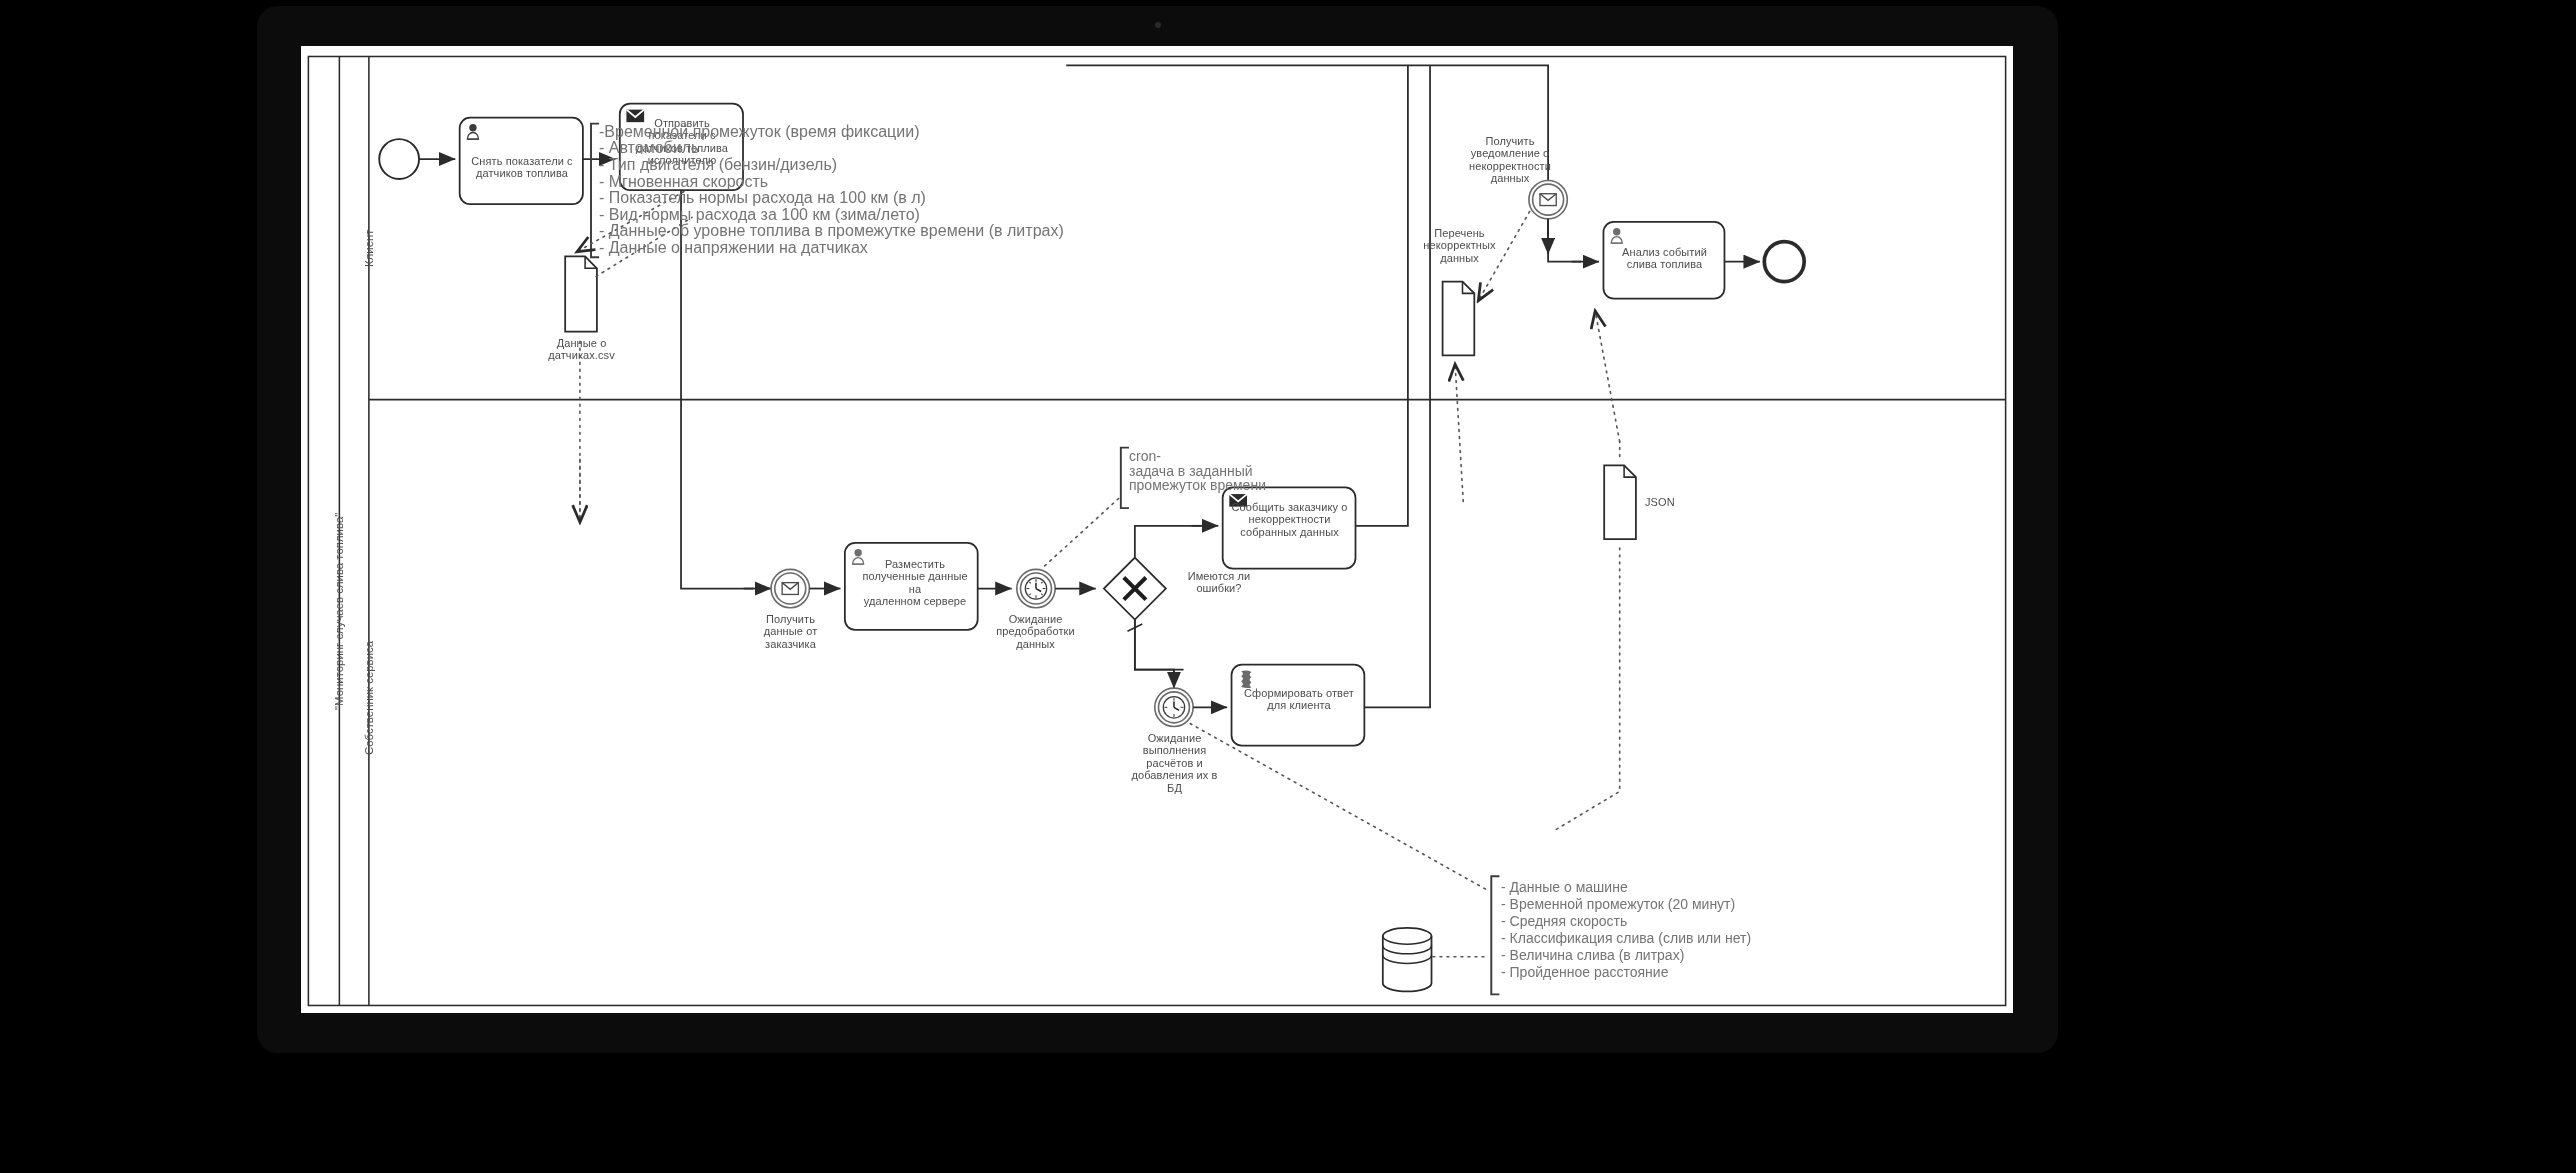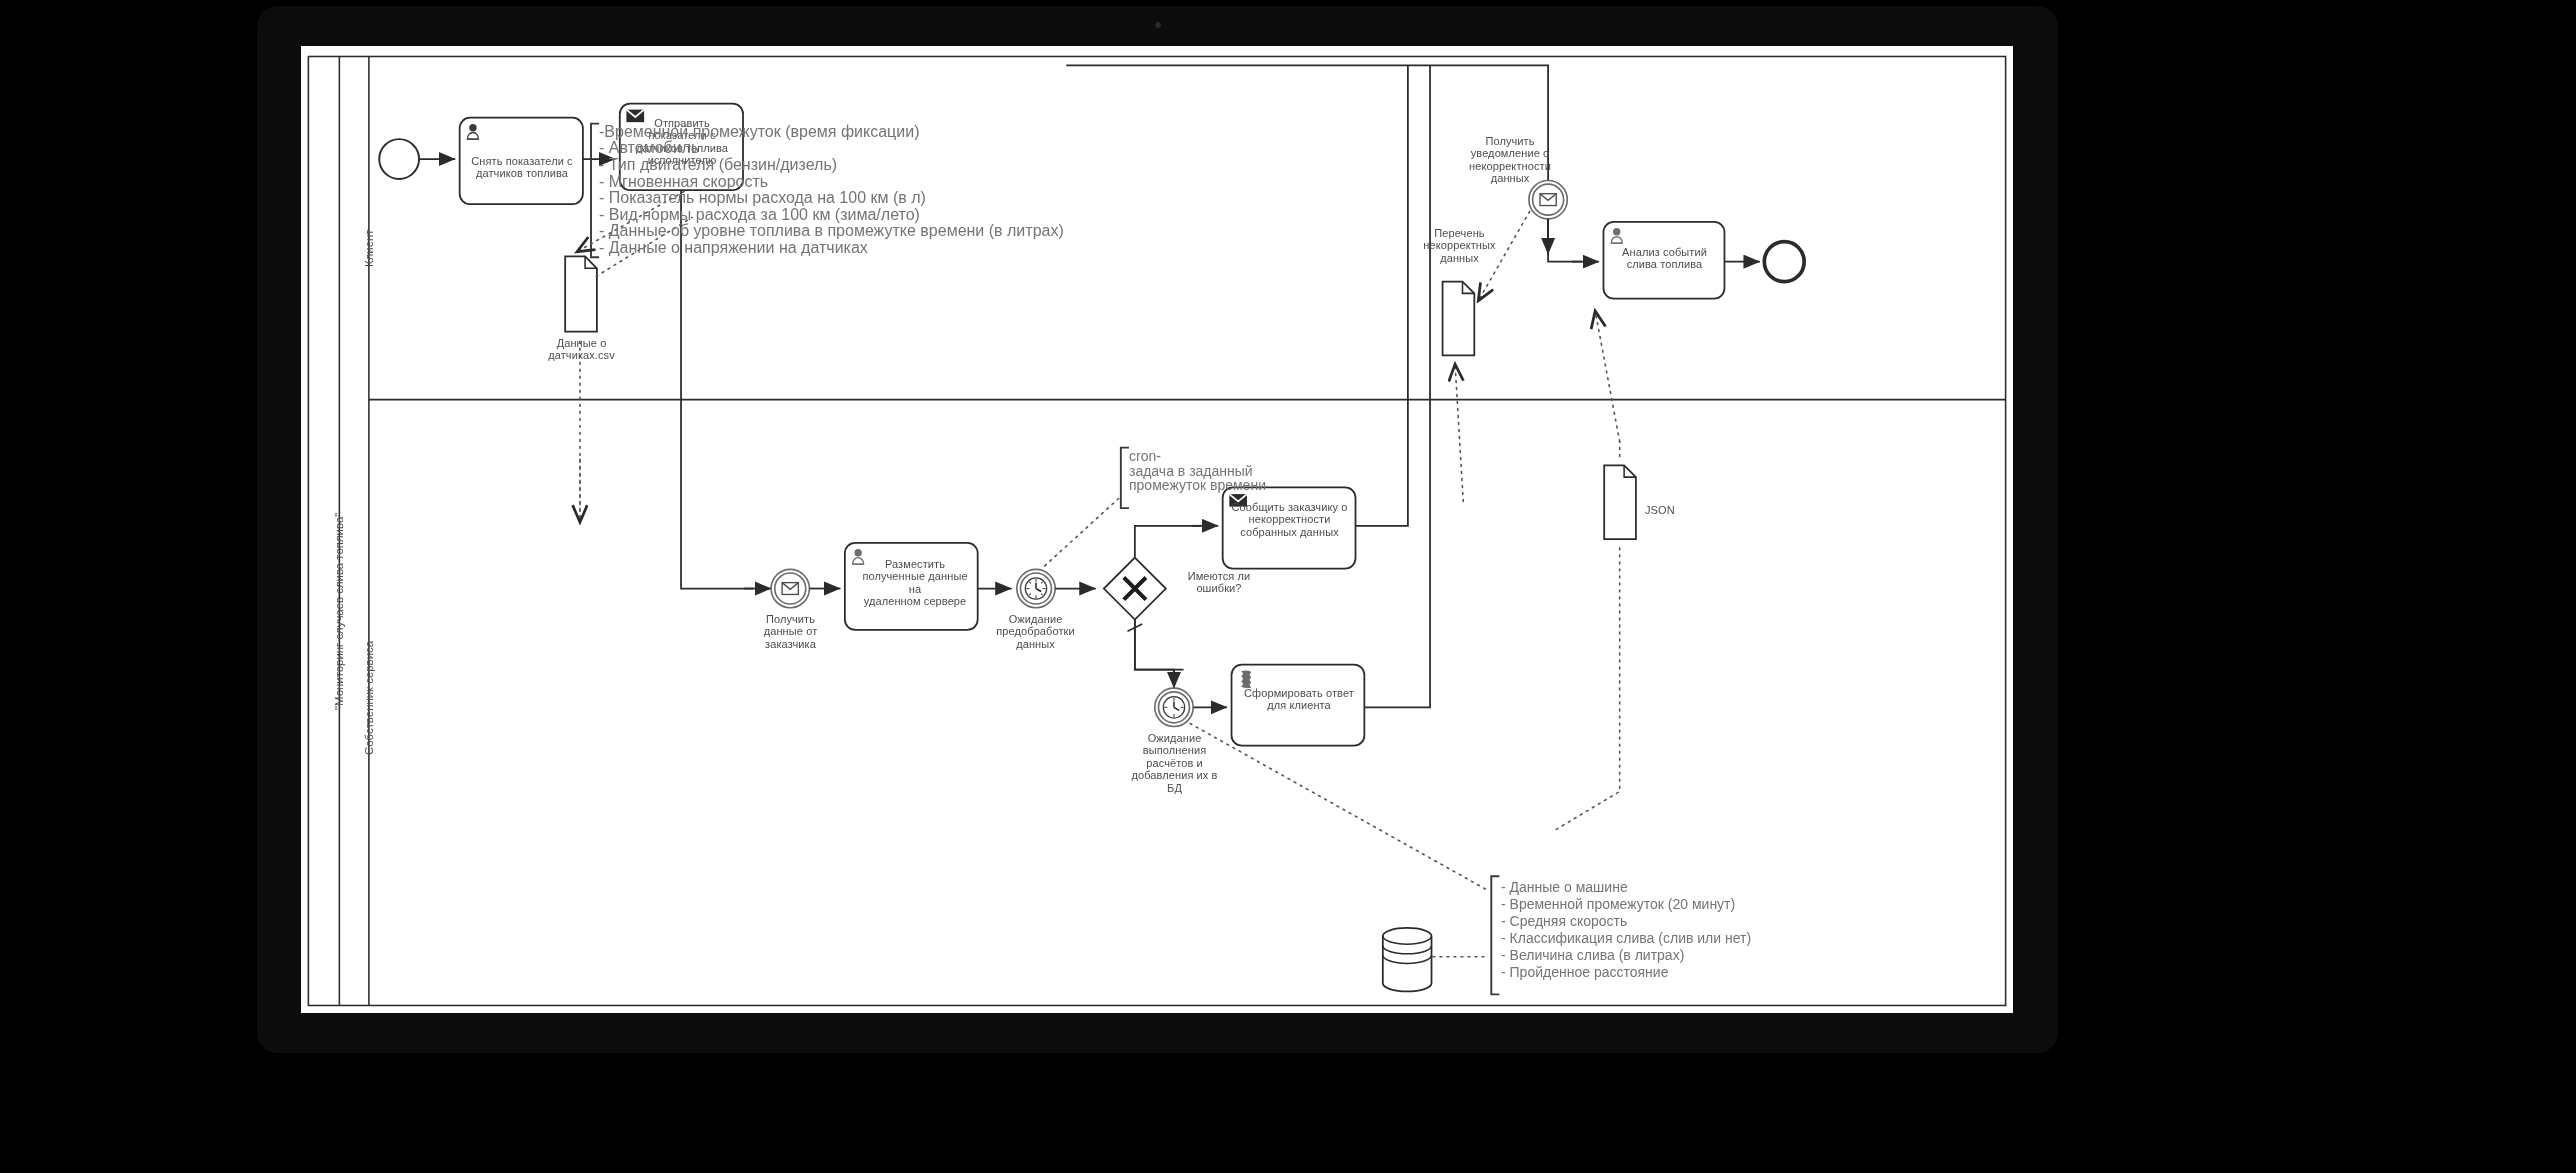--- a/index.html
+++ b/index.html
@@ -287,21 +287,21 @@
         <div class="lbl" style="left:1148px;top:89px;width:122px;white-space:pre-line;">Получить
 уведомление о
 некорректности
 данных</div>
 
         <div class="lbl" style="left:229px;top:291px;width:103px;white-space:pre-line;">Данные о
 датчиках.csv</div>
         <div class="lbl" style="left:1105px;top:181px;width:107px;white-space:pre-line;">Перечень
 некорректных
 данных</div>
-        <div class="lbl left" style="left:1344px;top:450px;width:59px;margin-top:8px;">JSON</div>
+        <div class="lbl left" style="left:1344px;top:450px;width:59px;">JSON</div>
 
         <div class="annot" style="left:298px;top:78px;" id="ann0">
             <div>-Временной промежуток (время фиксации)</div>
             <div>- Автомобиль</div>
             <div>- Тип двигателя (бензин/дизель)</div>
             <div>- Мгновенная скорость</div>
             <div>- Показатель нормы расхода на 100 км (в л)</div>
             <div>- Вид нормы расхода за 100 км (зима/лето)</div>
             <div>- Данные об уровне топлива в промежутке времени (в литрах)</div>
             <div>- Данные о напряжении на датчиках</div>

